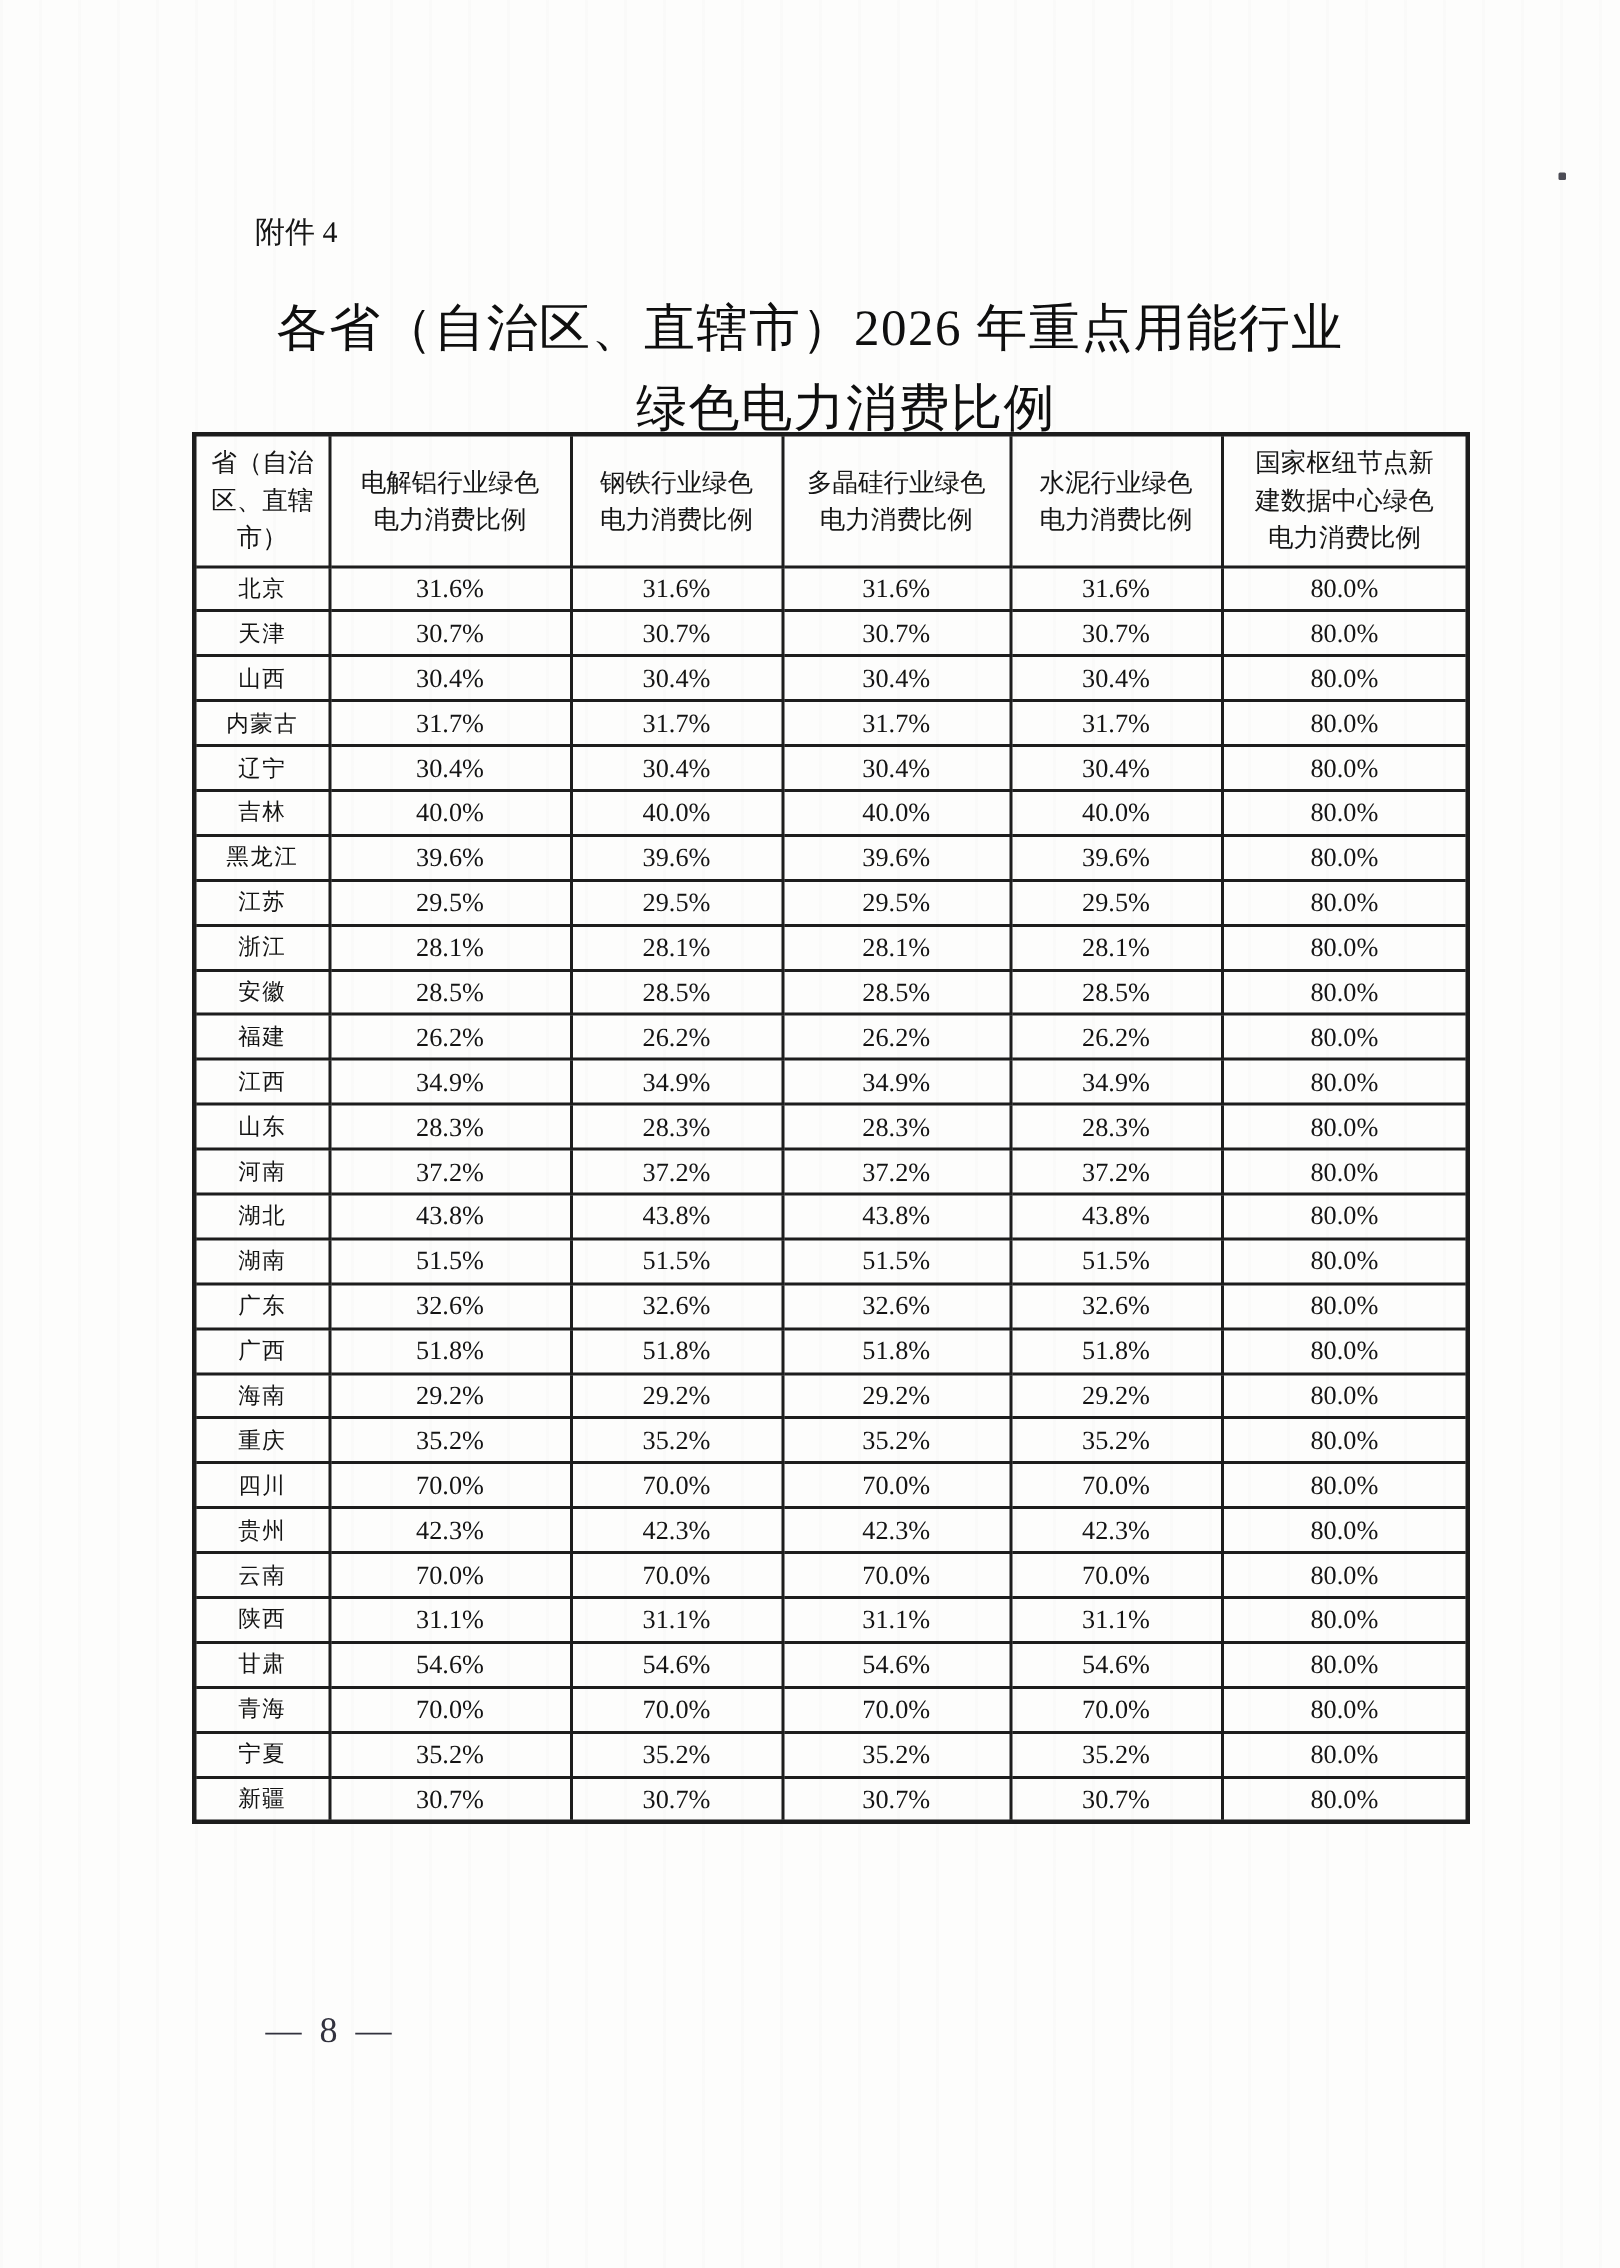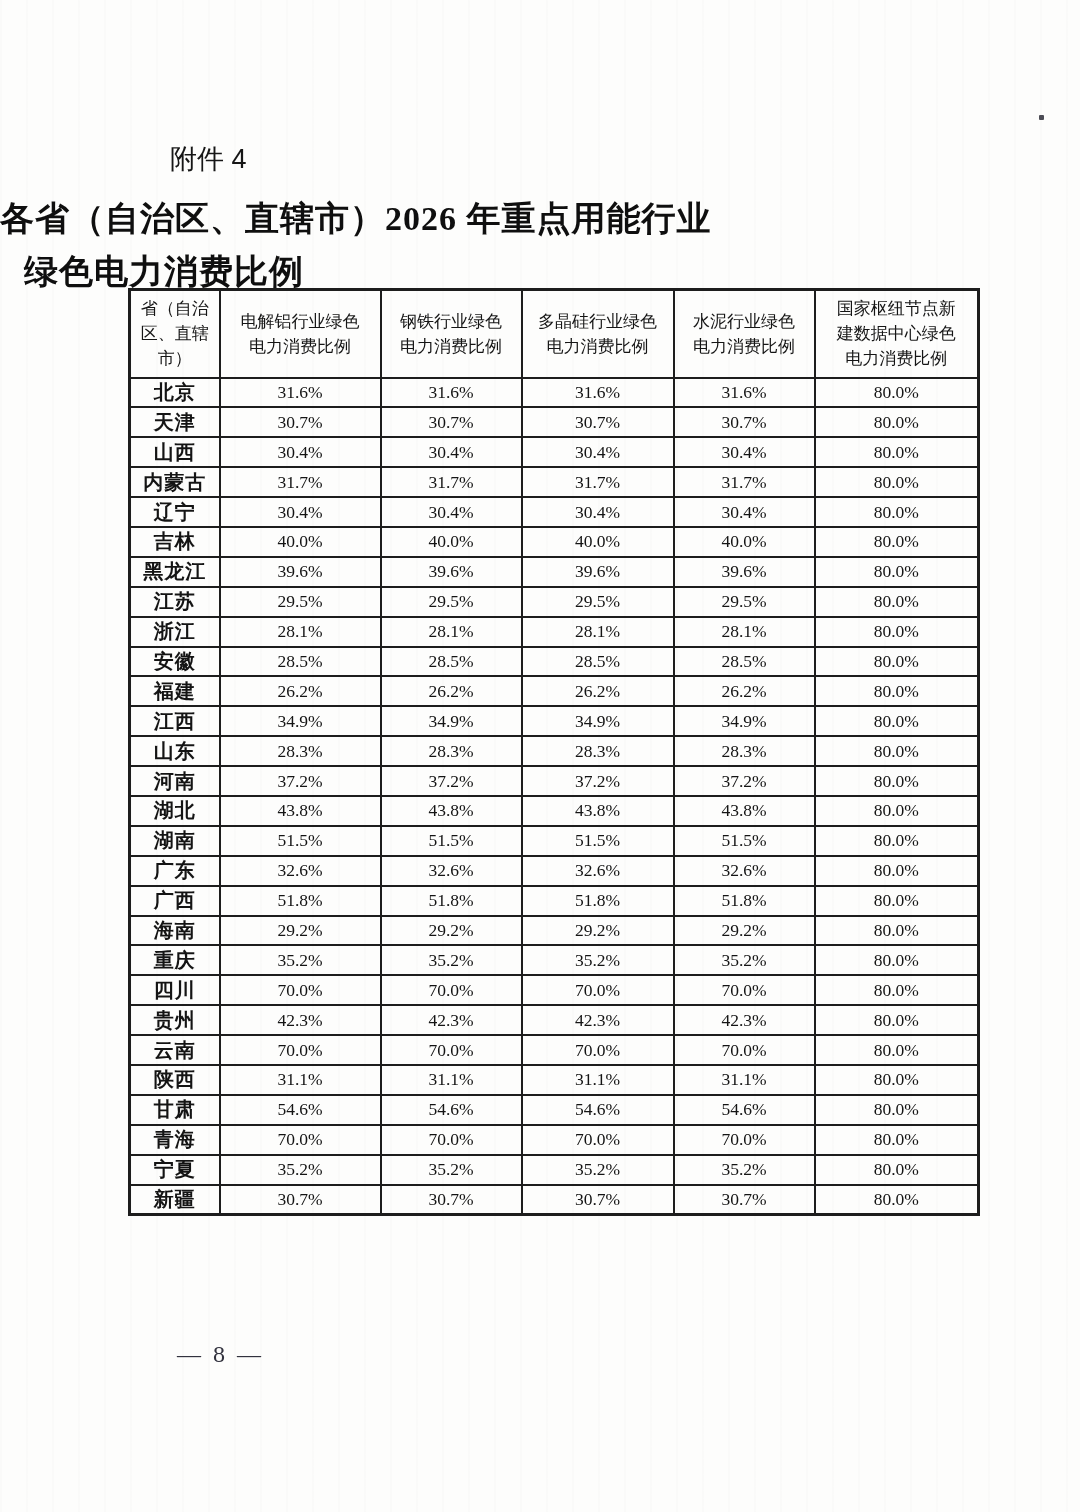--- a/index.html
+++ b/index.html
@@ -13,29 +13,30 @@
       repeating-linear-gradient(90deg, rgba(0,0,0,0.012) 0 2px, rgba(0,0,0,0) 2px 26px),
       #fdfdfc;
     overflow: hidden;
     color: #1c1c1c;
     font-family: "Liberation Serif", "DejaVu Serif", serif;
   }
   .attachment-label {
     position: absolute;
     left: 170px;
     top: 141px;
-    font-size: 27px;
-    font-family: Liberation Sans, sans-serif;
+    font-size: 20px;
+    font-family: Liberation Serif, serif;
     color: #161616;
   }
   .doc-title {
     position: absolute;
     left: 0;
     width: 100%;
-    font-weight: 700;
+    text-align: center;
+    font-weight: 400;
     font-size: 34px;
     letter-spacing: 1px;
     color: #0f0f0f;
   }
   .doc-title.line1 { top: 196px; }
   .doc-title.line2 { top: 249px; margin-left: 24px; }
   .ratio-table {
     position: absolute;
     left: 128px;
     top: 288px;
@@ -57,23 +58,22 @@
     font-size: 17px;
     line-height: 25px;
     color: #151515;
   }
   .ratio-table tbody tr { height: 29.9px; }
   .ratio-table td {
     font-size: 17.5px;
     color: #141414;
   }
   .ratio-table td.province {
-    font-size: 20px;
+    font-size: 15px;
     letter-spacing: 1px;
-    font-weight: bold;
   }
   .page-number {
     position: absolute;
     left: 177px;
     top: 1341px;
     font-size: 24px;
     letter-spacing: 3px;
     color: #32323e;
   }
   .scan-speck {

